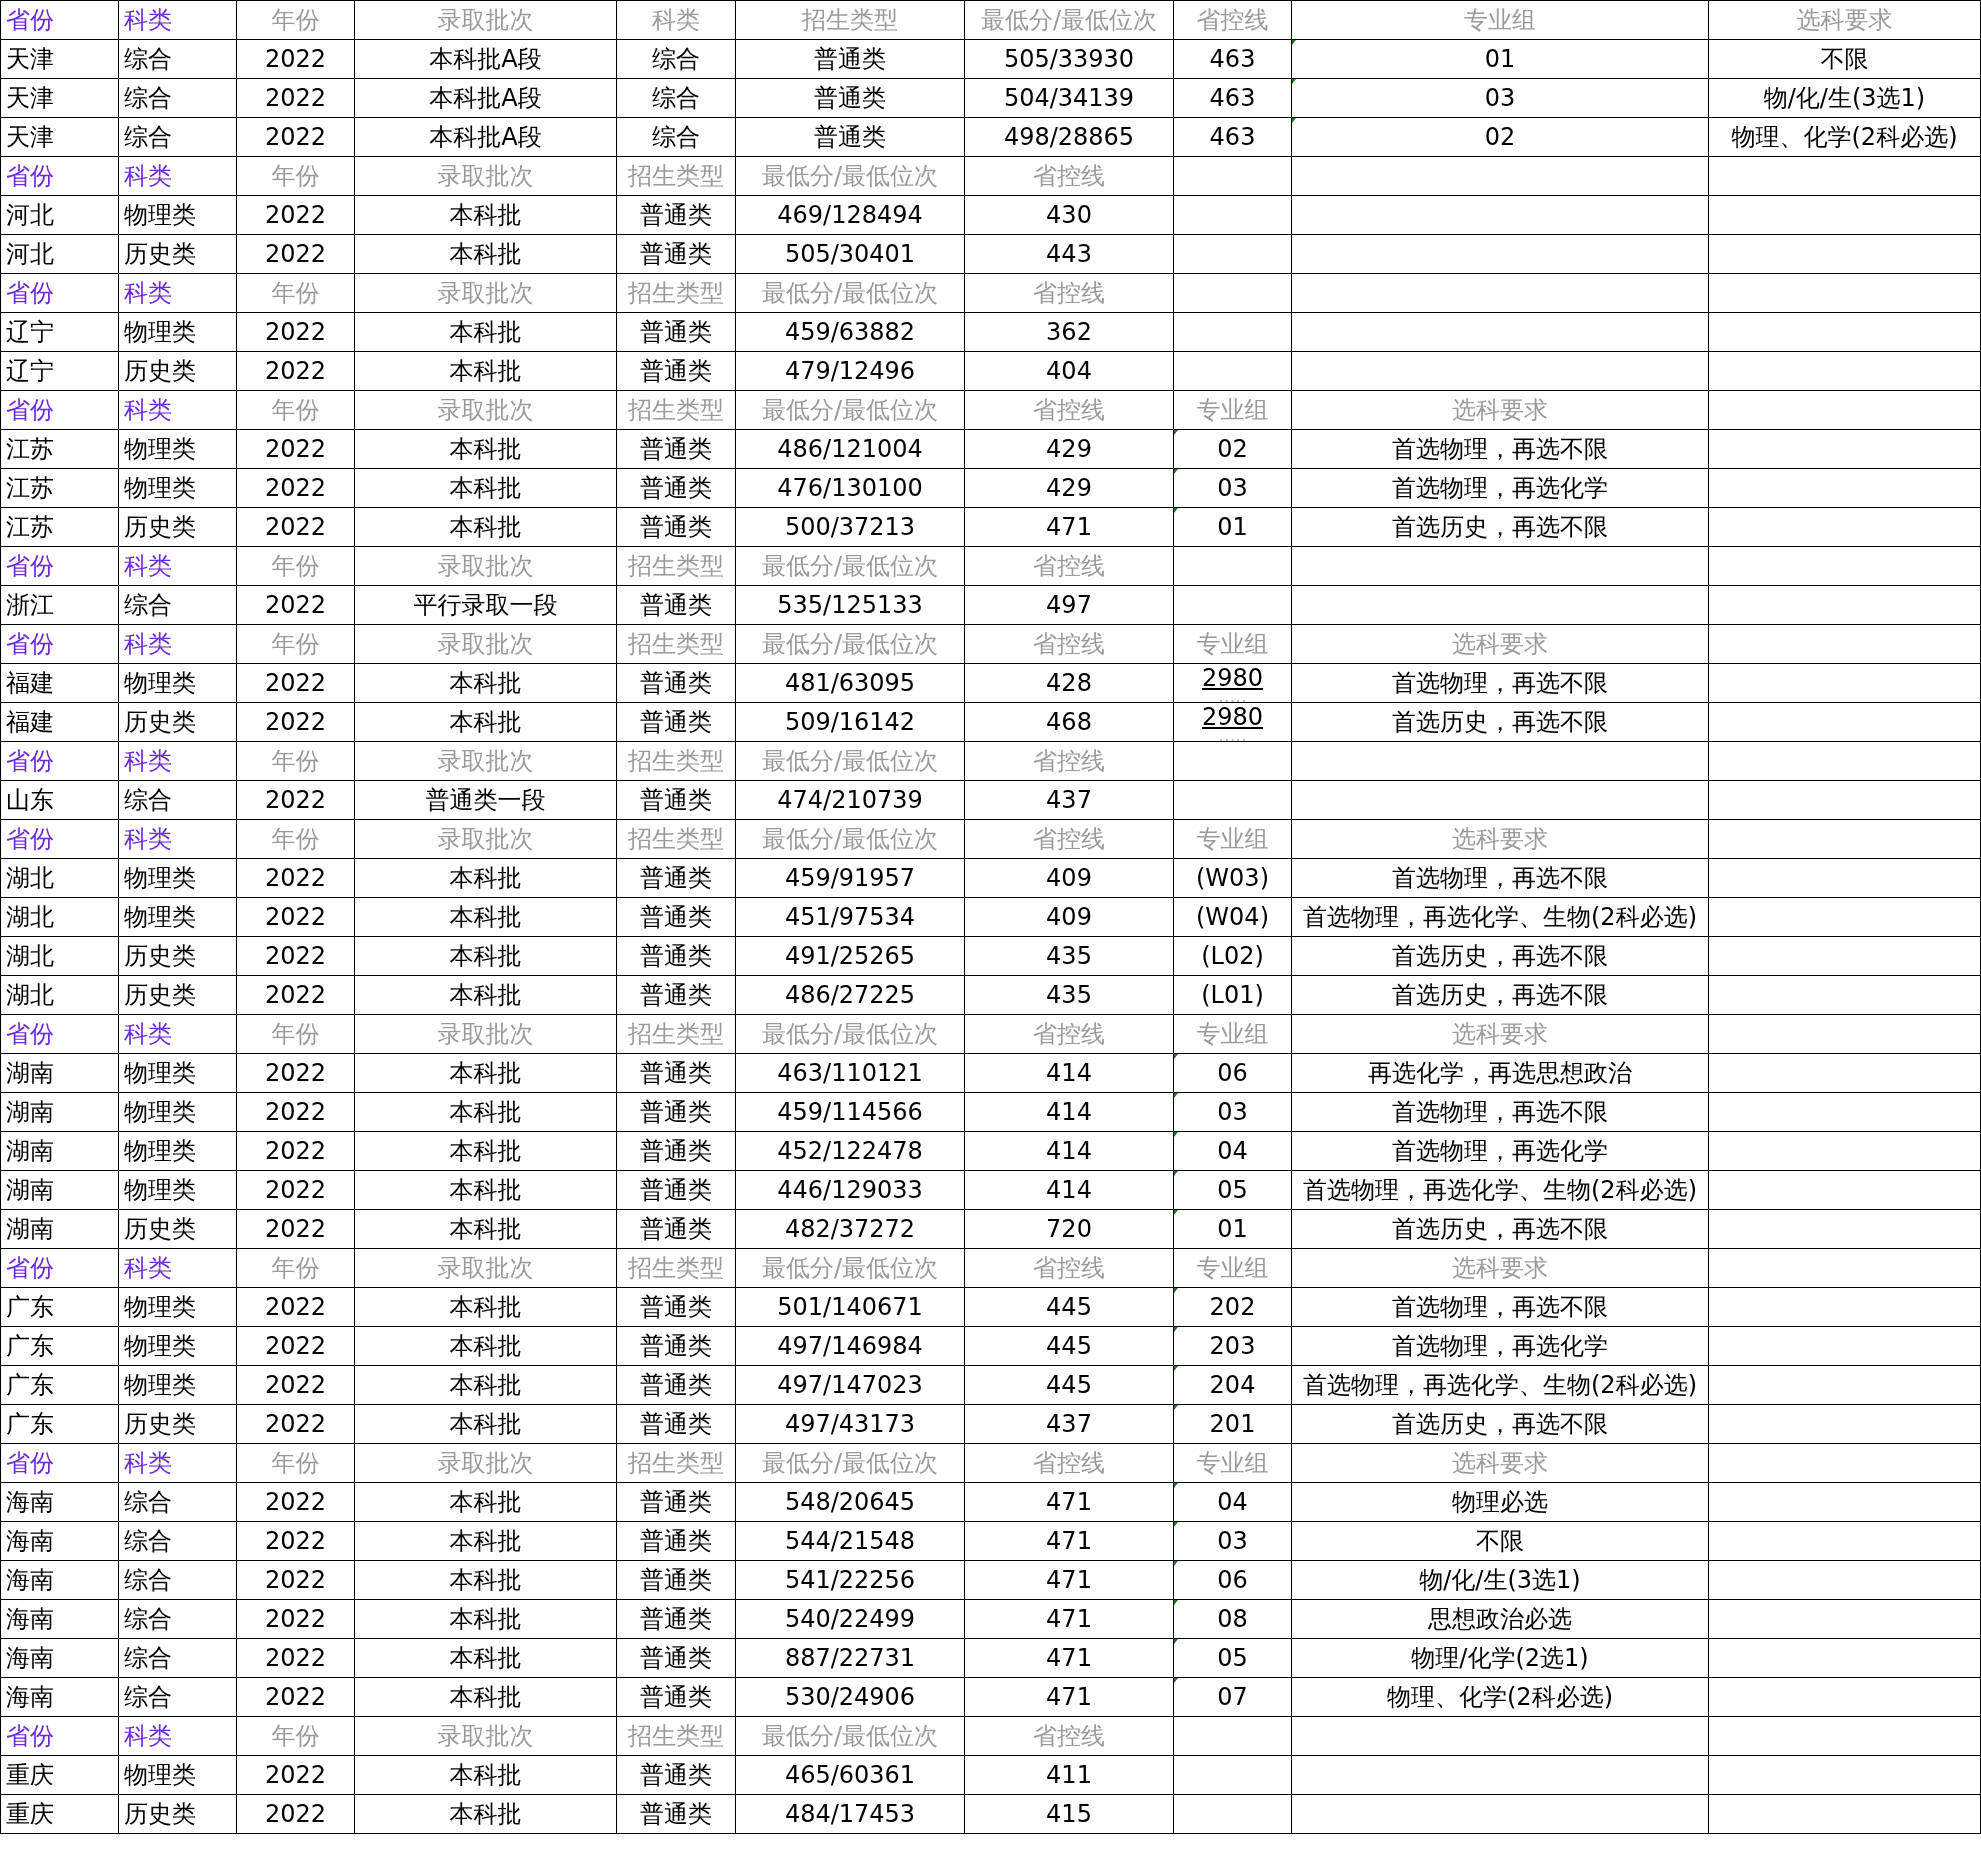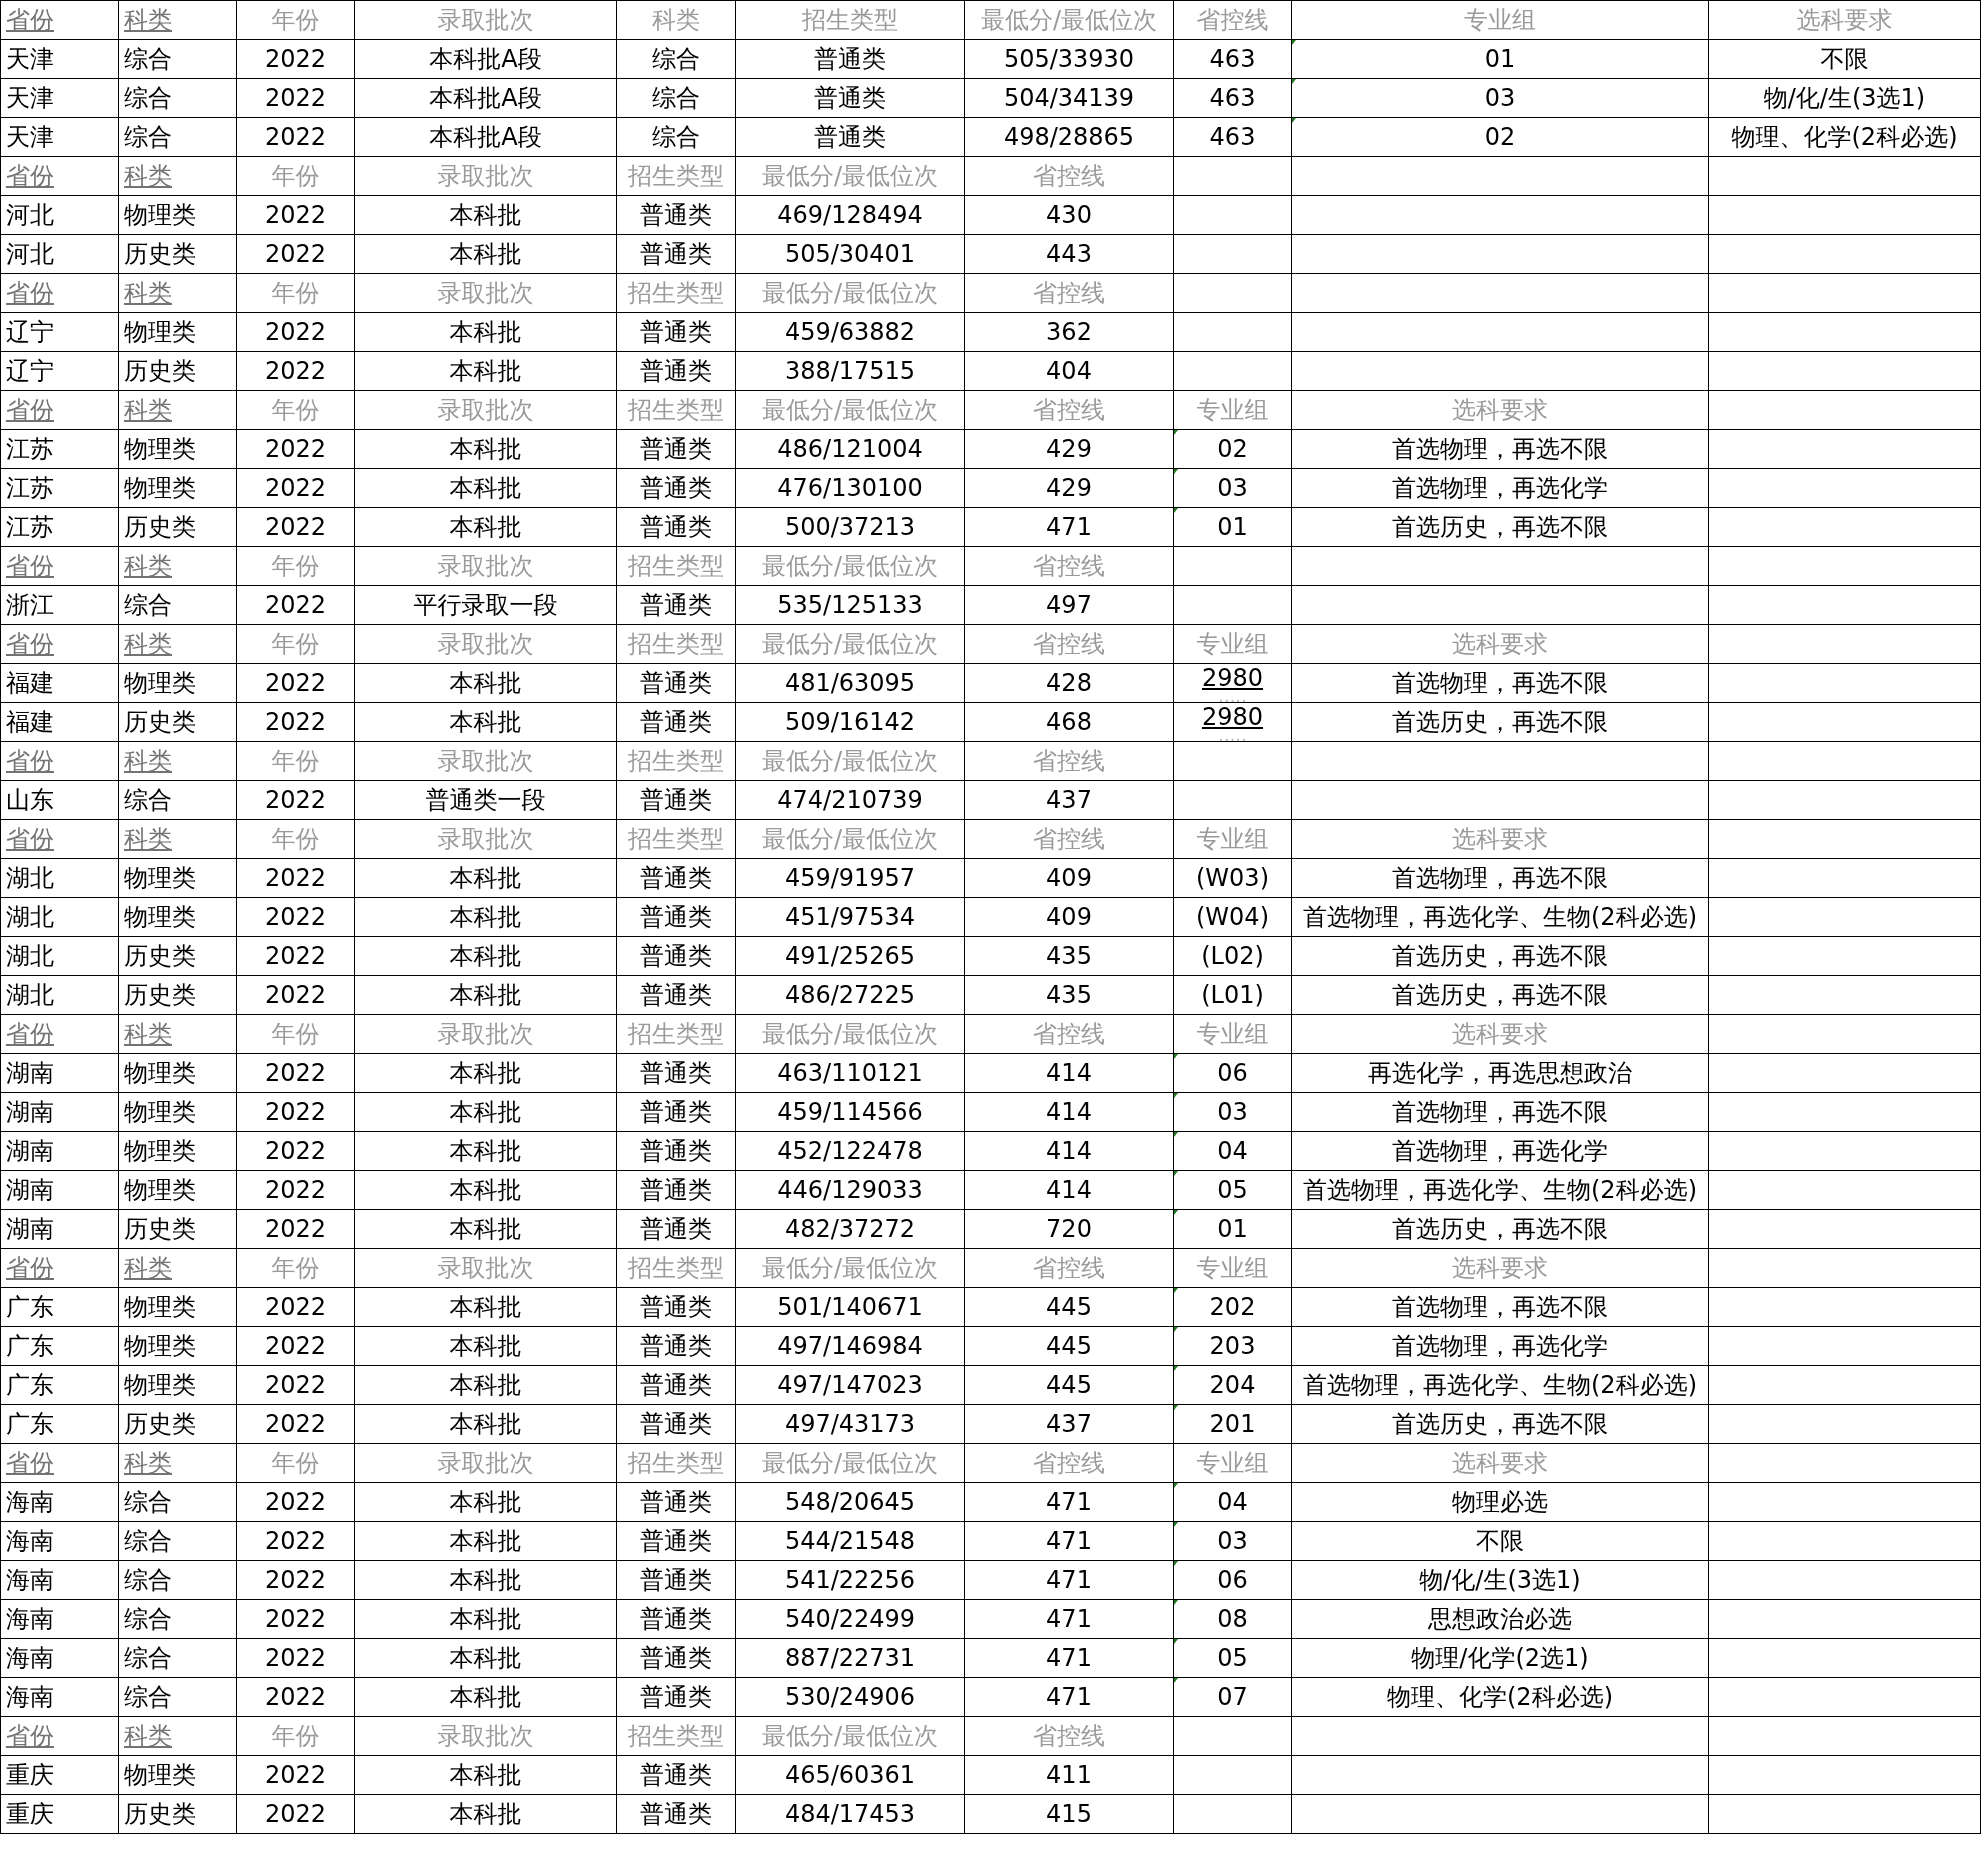--- a/index.html
+++ b/index.html
@@ -25,21 +25,21 @@
     padding: 0;
     font-size: 24px;
     line-height: 38px;
     text-align: center;
     white-space: nowrap;
     overflow: hidden;
     position: relative;
   }
   table.grid td.left { text-align: left; padding-left: 5px; font-family: "DejaVu Serif", "Liberation Serif", serif; }
   table.grid td.hdr { color: #9a9a9a; }
-  table.grid td.hdr.left { color: #737373; text-decoration: underline; }
+  table.grid td.hdr.left { color: #6d28d9; }
   td .tick {
     position: absolute; left: 0; top: 0;
     width: 0; height: 0;
     border-top: 5px solid #1f7a1f;
     border-right: 4.1px solid transparent;
   }
   td.clip .cell-text { position: relative; top: -5px; text-decoration: underline; }
   td.clip .cell-text2 { position: absolute; left: 0; right: 0; top: 28px; font-size: 18px; color: #bbb; line-height: 18px; }
 </style>
 </head>
@@ -167,21 +167,21 @@
           <td><span class="cell-text"></span></td>
           <td><span class="cell-text"></span></td>
           <td><span class="cell-text"></span></td>
         </tr>
         <tr>
           <td class="left"><span class="cell-text">辽宁</span></td>
           <td class="left"><span class="cell-text">历史类</span></td>
           <td><span class="cell-text">2022</span></td>
           <td><span class="cell-text">本科批</span></td>
           <td><span class="cell-text">普通类</span></td>
-          <td><span class="cell-text">388/17515</span></td>
+          <td><span class="cell-text">479/12496</span></td>
           <td><span class="cell-text">404</span></td>
           <td><span class="cell-text"></span></td>
           <td><span class="cell-text"></span></td>
           <td><span class="cell-text"></span></td>
         </tr>
         <tr>
           <td class="left hdr"><span class="cell-text">省份</span></td>
           <td class="left hdr"><span class="cell-text">科类</span></td>
           <td class="hdr"><span class="cell-text">年份</span></td>
           <td class="hdr"><span class="cell-text">录取批次</span></td>

